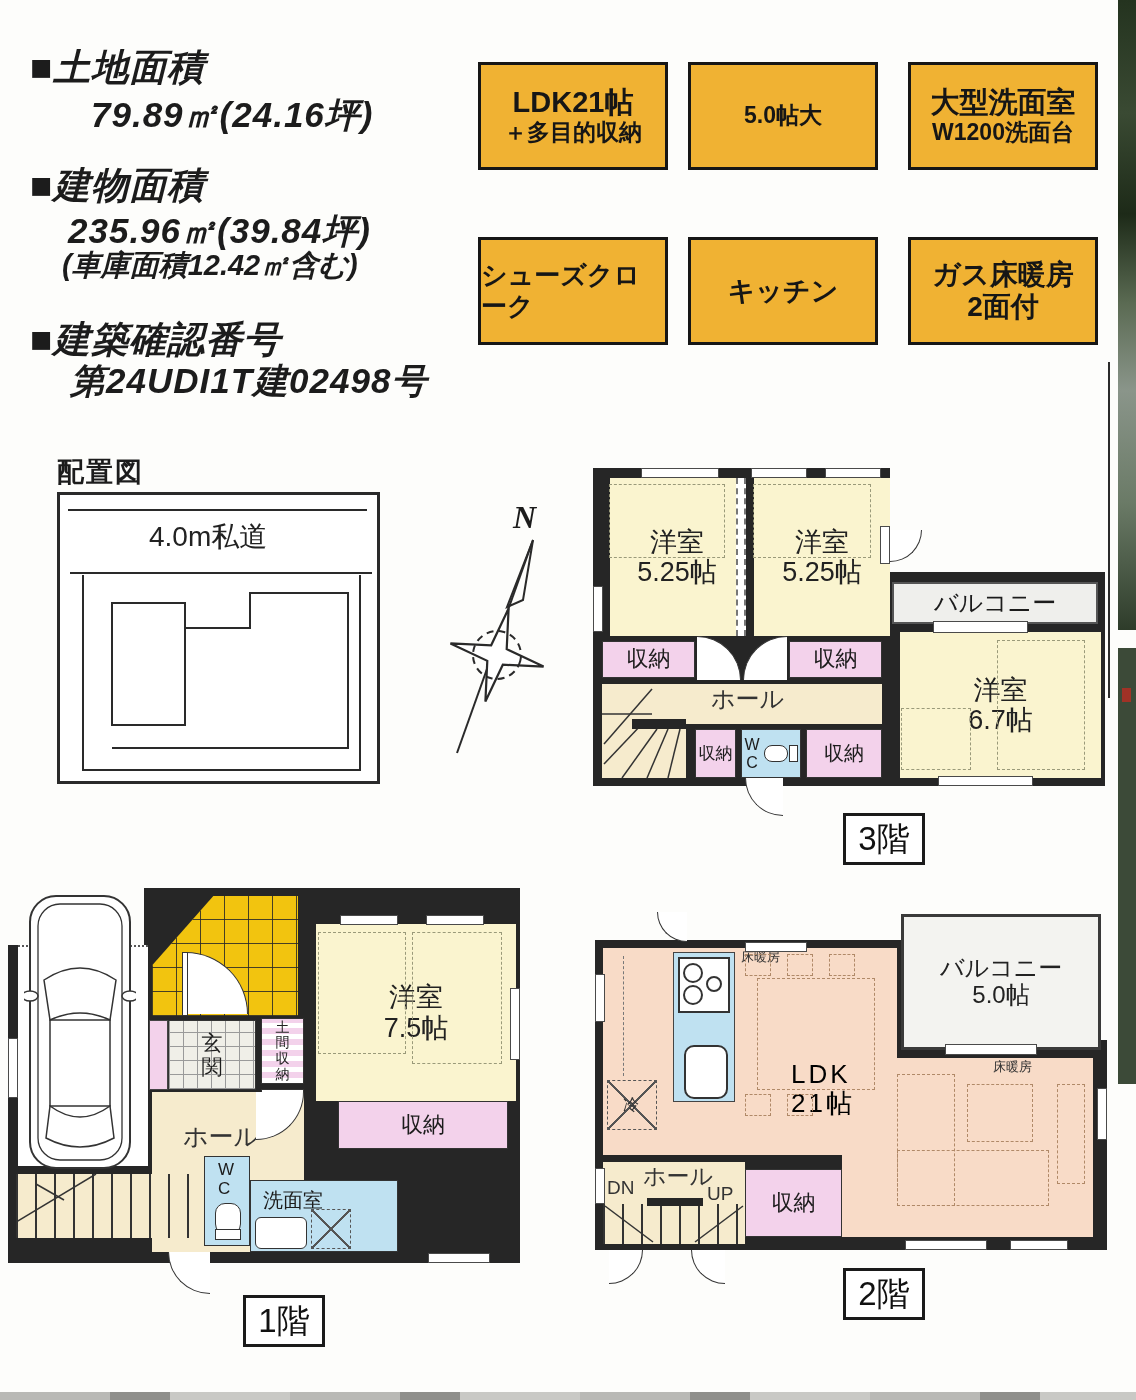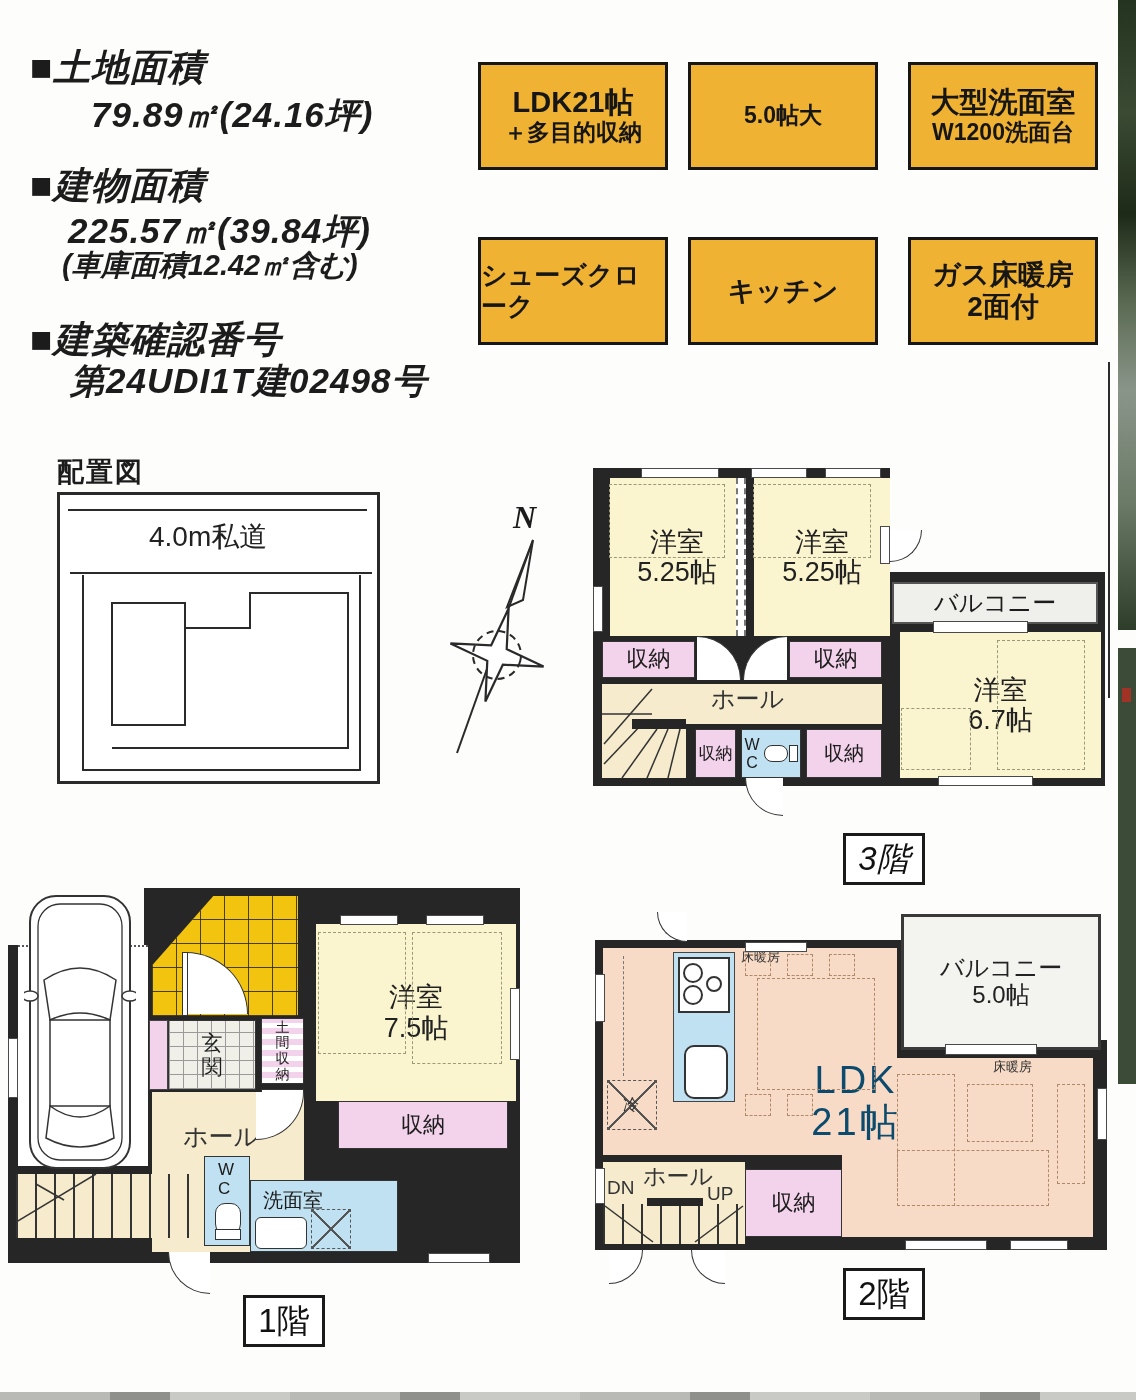--- a/index.html
+++ b/index.html
@@ -54,21 +54,21 @@
           linear-gradient(45deg,transparent calc(50% - 1px),#555 calc(50% - 1px) calc(50% + 1px),transparent calc(50% + 1px)),
           linear-gradient(-45deg,transparent calc(50% - 1px),#555 calc(50% - 1px) calc(50% + 1px),transparent calc(50% + 1px));}
 </style>
 </head>
 <body>
 
 <div class="abs" style="left:30px;top:48px;width:440px;">
   <div class="lbl heading" style="left:0;top:0;">■土地面積</div>
   <div class="lbl hvalue" style="left:44px;top:48px;margin-left:17px;">79.89㎡(24.16坪)</div>
   <div class="lbl heading" style="left:0;top:118px;">■建物面積</div>
-  <div class="lbl hvalue" style="left:38px;top:164px;">225.57㎡(39.84坪)</div>
+  <div class="lbl hvalue" style="left:38px;top:164px;">235.96㎡(39.84坪)</div>
   <div class="lbl hnote" style="left:32px;top:202px;">(車庫面積12.42㎡含む)</div>
   <div class="lbl heading" style="left:0;top:272px;">■建築確認番号</div>
   <div class="lbl hvalue" style="left:40px;top:314px;">第24UDI1T建02498号</div>
 </div>
 
 <div class="badge" style="left:478px;top:62px;">
   <span class="l1">LDK21帖</span>
   <span class="l2">＋多目的収納</span>
 </div>
 <div class="badge" style="left:688px;top:62px;">
@@ -169,21 +169,21 @@
   <div class="win" style="left:158px;top:0;width:56px;height:10px;"></div>
   <div class="win" style="left:232px;top:0;width:56px;height:10px;"></div>
   <div class="win" style="left:0;top:118px;width:10px;height:46px;"></div>
   <div class="win" style="left:340px;top:153px;width:95px;height:12px;"></div>
   <div class="win" style="left:345px;top:308px;width:95px;height:10px;"></div>
   <div class="win" style="left:287px;top:58px;width:10px;height:38px;"></div>
 
   <div class="arc br" style="left:297px;top:62px;width:32px;height:32px;"></div>
   <div class="arc bl" style="left:152px;top:310px;width:38px;height:38px;"></div>
 </div>
-<div class="tag" style="left:843px;top:833px;font-style:italic;">
+<div class="tag" style="left:843px;top:813px;">
     <span>3階</span>
   </div>
 
 <div class="abs" style="left:8px;top:888px;width:512px;height:400px;">
 
   <div class="wall" style="left:0;top:57px;width:10px;height:233px;"></div>
   <div class="wall" style="left:0;top:278px;width:200px;height:97px;"></div>
   <div class="wall" style="left:136px;top:0;width:376px;height:375px;"></div>
 
   <div class="abs" style="left:10px;top:57px;width:130px;height:221px;background:#fff;border-top:2px dotted #555;box-sizing:border-box;"></div>
@@ -262,21 +262,21 @@
 
   <div class="wall" style="left:0;top:28px;width:310px;height:310px;"></div>
   <div class="wall" style="left:300px;top:128px;width:212px;height:210px;"></div>
 
   <div class="r" style="left:306px;top:2px;width:200px;height:136px;background:#F3F3F0;border:3px solid #3a3a3a;font-size:24px;color:#222;"><span>バルコニー
 5.0帖</span></div>
 
   <div class="abs salmon" style="left:8px;top:36px;width:294px;height:207px;"></div>
   <div class="abs salmon" style="left:247px;top:243px;width:55px;height:82px;"></div>
   <div class="abs salmon" style="left:302px;top:146px;width:196px;height:179px;"></div>
-  <div class="lbl" style="left:196px;top:148px;width:130px;font-size:38px;color:#0c4a6e;text-align:center;letter-spacing:3px;">LDK
+  <div class="lbl" style="left:196px;top:148px;width:130px;font-size:26px;color:#000000;letter-spacing:3px;">LDK
 21帖</div>
   <div class="lbl" style="left:146px;top:38px;font-size:13px;color:#333;">床暖房</div>
   <div class="lbl" style="left:398px;top:148px;font-size:13px;color:#333;">床暖房</div>
 
   <div class="abs blue" style="left:78px;top:40px;width:62px;height:150px;border:1.5px solid #444;box-sizing:border-box;">
     <svg width="60" height="58" viewBox="0 0 60 58" style="position:absolute;left:4px;top:4px;">
       <rect x="1" y="1" width="50" height="54" fill="#fff" stroke="#333" stroke-width="2"></rect>
       <circle cx="15" cy="16" r="9" fill="none" stroke="#333" stroke-width="2"></circle>
       <circle cx="15" cy="38" r="9" fill="none" stroke="#333" stroke-width="2"></circle>
       <circle cx="36" cy="27" r="7" fill="none" stroke="#333" stroke-width="2"></circle>

